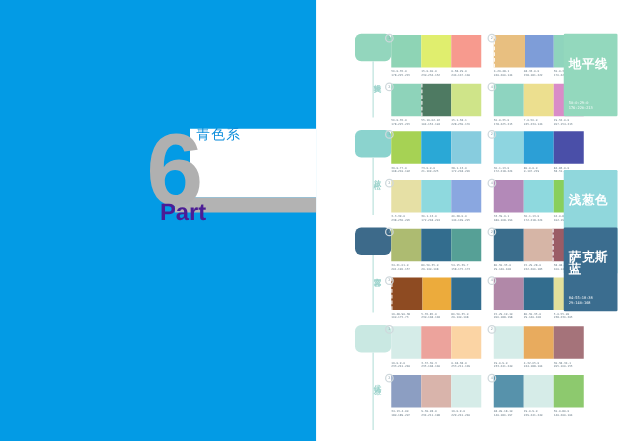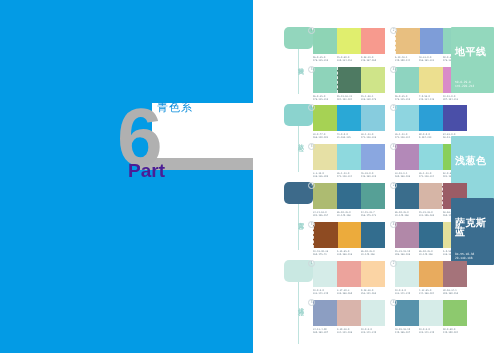--- a/index.html
+++ b/index.html
@@ -286,21 +286,21 @@
             <div style="background: rgb(177, 136, 168);"></div>
             <div style="background: rgb(51, 109, 142);"></div>
             <div style="background: rgb(227, 224, 155);"></div>
           </div>
           <div class="codes">
             <div><span>15-29-19-10</span><br><span>206-188-198</span></div>
             <div><span>86-50-35-0</span><br><span>29-140-168</span></div>
             <div><span>5-0-55-00</span><br><span>238-236-205</span></div>
           </div>
         </div>
-        <div class="card" style="top: 2px; height: 67px; background: rgb(59, 109, 143); margin-top: 16px;">
+        <div class="card" style="top: 2px; height: 67px; background: rgb(59, 109, 143);">
           <div class="cname">萨克斯蓝</div>
           <div class="ccode"><span>84-55-18-38</span><br><span>29-140-168</span></div>
         </div>
       </div>
       <div class="group" style="top: 258px; height: 90px;">
         <div class="chip" style="top: 2px; background: rgb(201, 232, 226);"></div>
         <div class="connector" style="top: 24px; height: 62px;"></div>
         <div class="vlabel" style="top: 45px;">优雅</div>
         <div class="pal" style="left: 60px; top: 3px;">
           <div class="idx">1</div>

